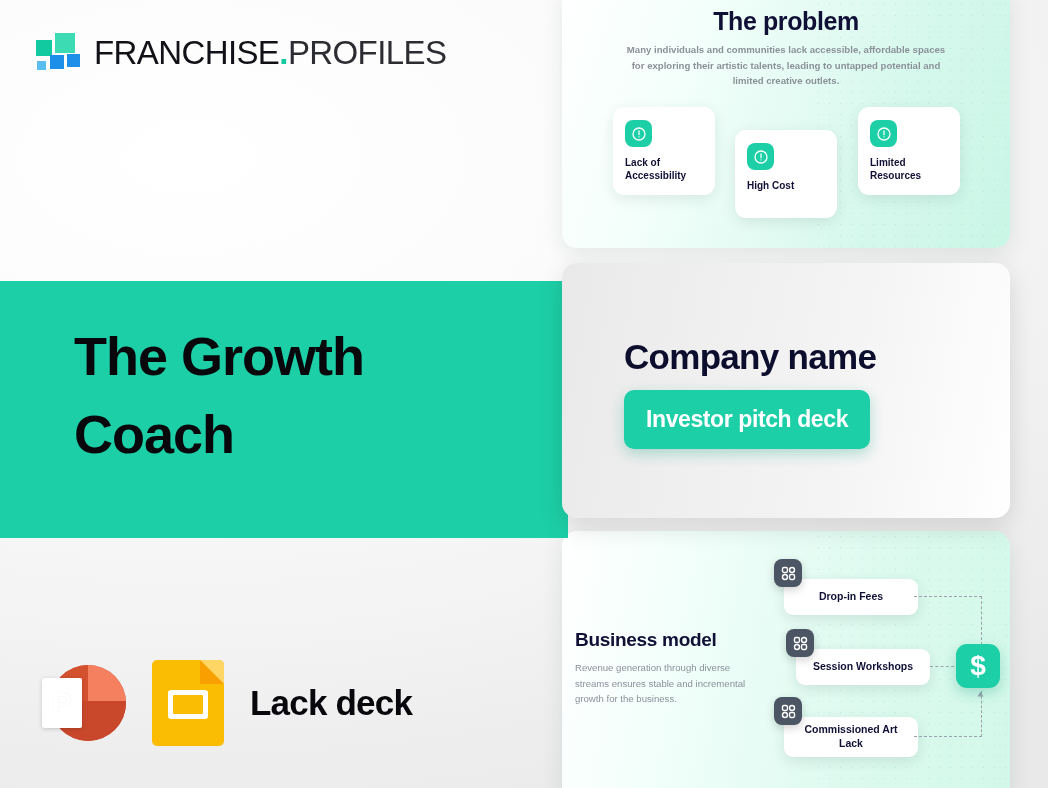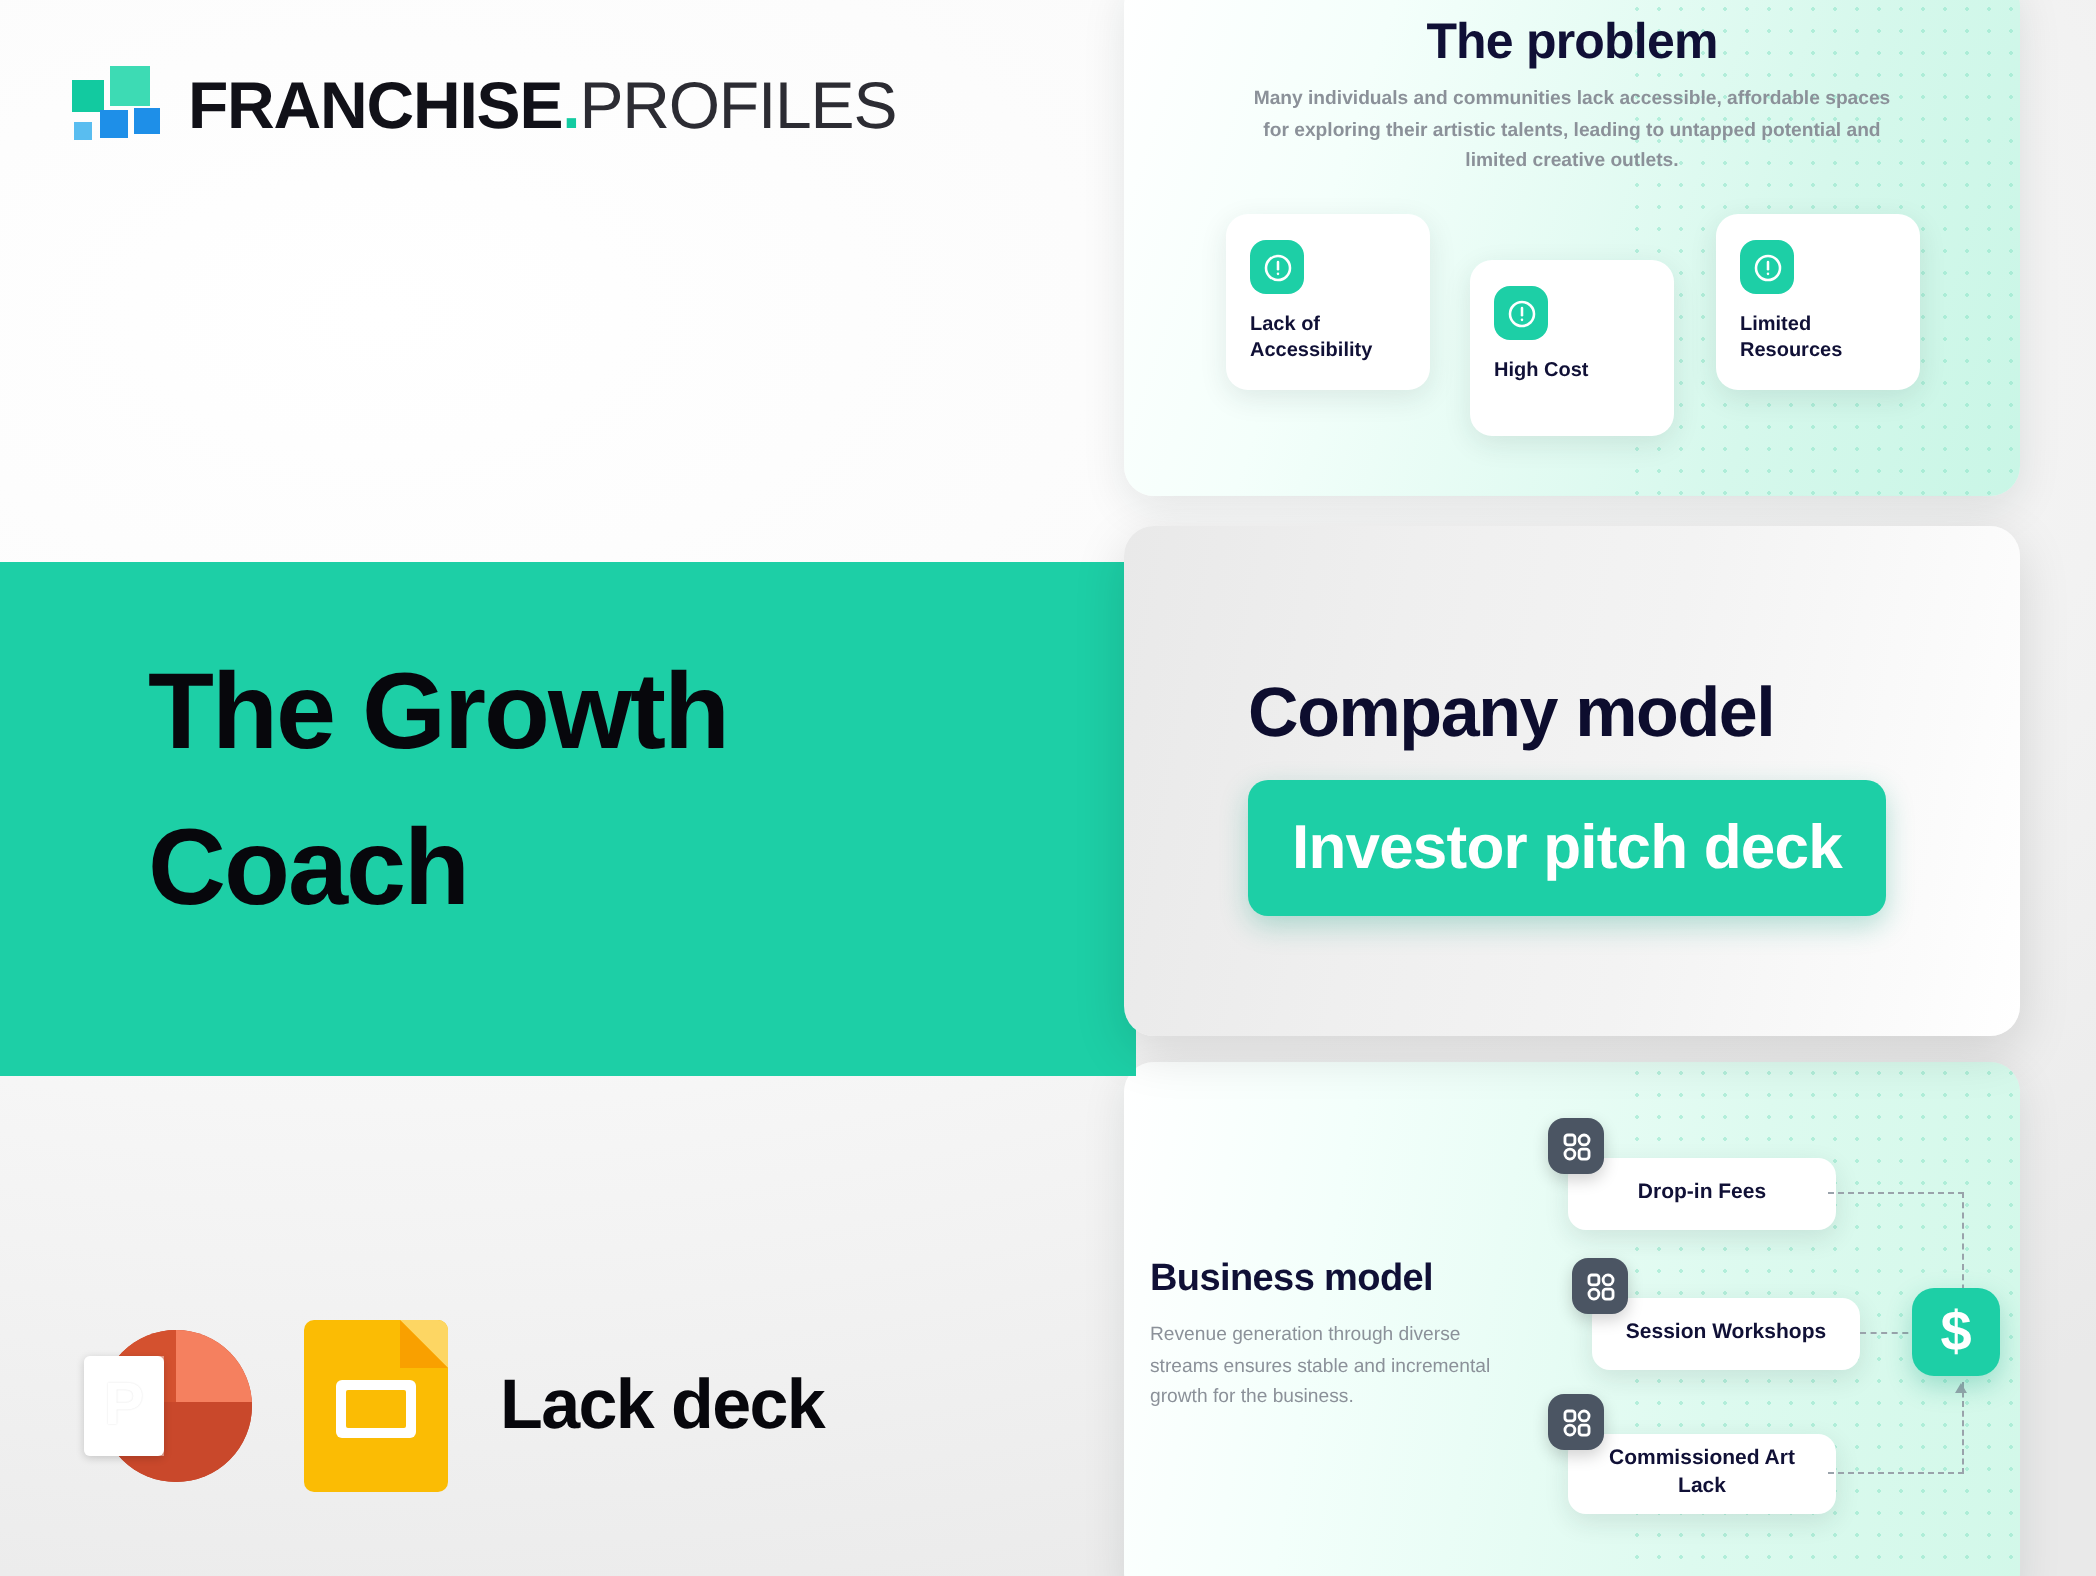--- a/index.html
+++ b/index.html
@@ -19,21 +19,21 @@
   }
   .logo-mark{ position:relative; width:44px; height:40px; flex:none; }
   .logo-mark i{ position:absolute; display:block; }
   .sq-a{ left:0px;  top:8px;  width:16px; height:16px; background:#12caa0; }
   .sq-b{ left:19px; top:1px;  width:20px; height:20px; background:#3ddbb4; }
   .sq-c{ left:14px; top:23px; width:14px; height:14px; background:#1e8fe8; }
   .sq-d{ left:31px; top:22px; width:13px; height:13px; background:#1e8fe8; }
   .sq-e{ left:1px;  top:29px; width:9px;  height:9px;  background:#59bdf0; }
 
   .logo-text{ font-size:33px; letter-spacing:-0.6px; white-space:nowrap; line-height:1; }
-  .logo-text .b{ font-weight:bold; color:#111118; }
+  .logo-text .b{ font-weight:normal; color:#111118; }
   .logo-text .dot{ font-weight:bold; color:#13cba1; }
   .logo-text .l{ font-weight:normal; color:#2c2c33; }
 
   .teal-banner{
     position:absolute; left:0; top:281px; width:568px; height:257px;
     background:#1dcfa6;
     z-index:1;
   }
   .teal-banner h1{
     position:absolute; left:74px; top:36px;
@@ -149,21 +149,21 @@
   }
   .c-title{
     position:absolute; left:62px; top:74px;
     font-size:35px; font-weight:bold; color:#0d0d2e; letter-spacing:-0.7px;
   }
   .c-btn{
     position:absolute; left:62px; top:127px;
     background:#1dcfa6; border:none; border-radius:10px;
     padding:16px 22px;
     font-family:"Liberation Sans", sans-serif;
-    font-size:31px; font-weight:bold; color:#ffffff; letter-spacing:-0.4px;
+    font-size:23px; font-weight:bold; color:#ffffff; letter-spacing:-0.4px;
     box-shadow:0 5px 14px rgba(20,160,130,.30);
     cursor:pointer;
   }
 
   
   #card-business{
     left:562px; top:531px; width:448px; height:270px;
     background:linear-gradient(100deg,#ffffff 0%,#f3fffb 24%,#ddfaef 66%,#d2f8e9 100%);
     box-shadow:0 6px 22px rgba(20,40,35,.10);
   }
@@ -275,21 +275,21 @@
     <svg width="16" height="16" viewBox="0 0 24 24" fill="none" stroke="#ffffff" stroke-width="1.9" stroke-linecap="round">
       <circle cx="12" cy="12" r="9"></circle>
         <line x1="12" y1="7.5" x2="12" y2="13"></line>
         <line x1="12" y1="16.3" x2="12" y2="16.4"></line>
     </svg>
   </span>
   <div class="p-box-label">Limited Resources</div>
 </div>
 
 <div class="card" id="card-company">
-  <div class="c-title">Company model</div>
+  <div class="c-title">Company name</div>
   <button class="c-btn">Investor pitch deck</button>
 </div>
 
 <div class="card" id="card-business">
   <span class="dots"></span>
   <div class="b-title">Business model</div>
   <div class="b-sub">Revenue generation through diverse streams ensures stable and incremental growth for the business.</div>
 
   <span class="conn h" style="left:352px; top:65px; width:68px;"></span>
   <span class="conn v" style="left:419px; top:65px; height:75px;"></span>

